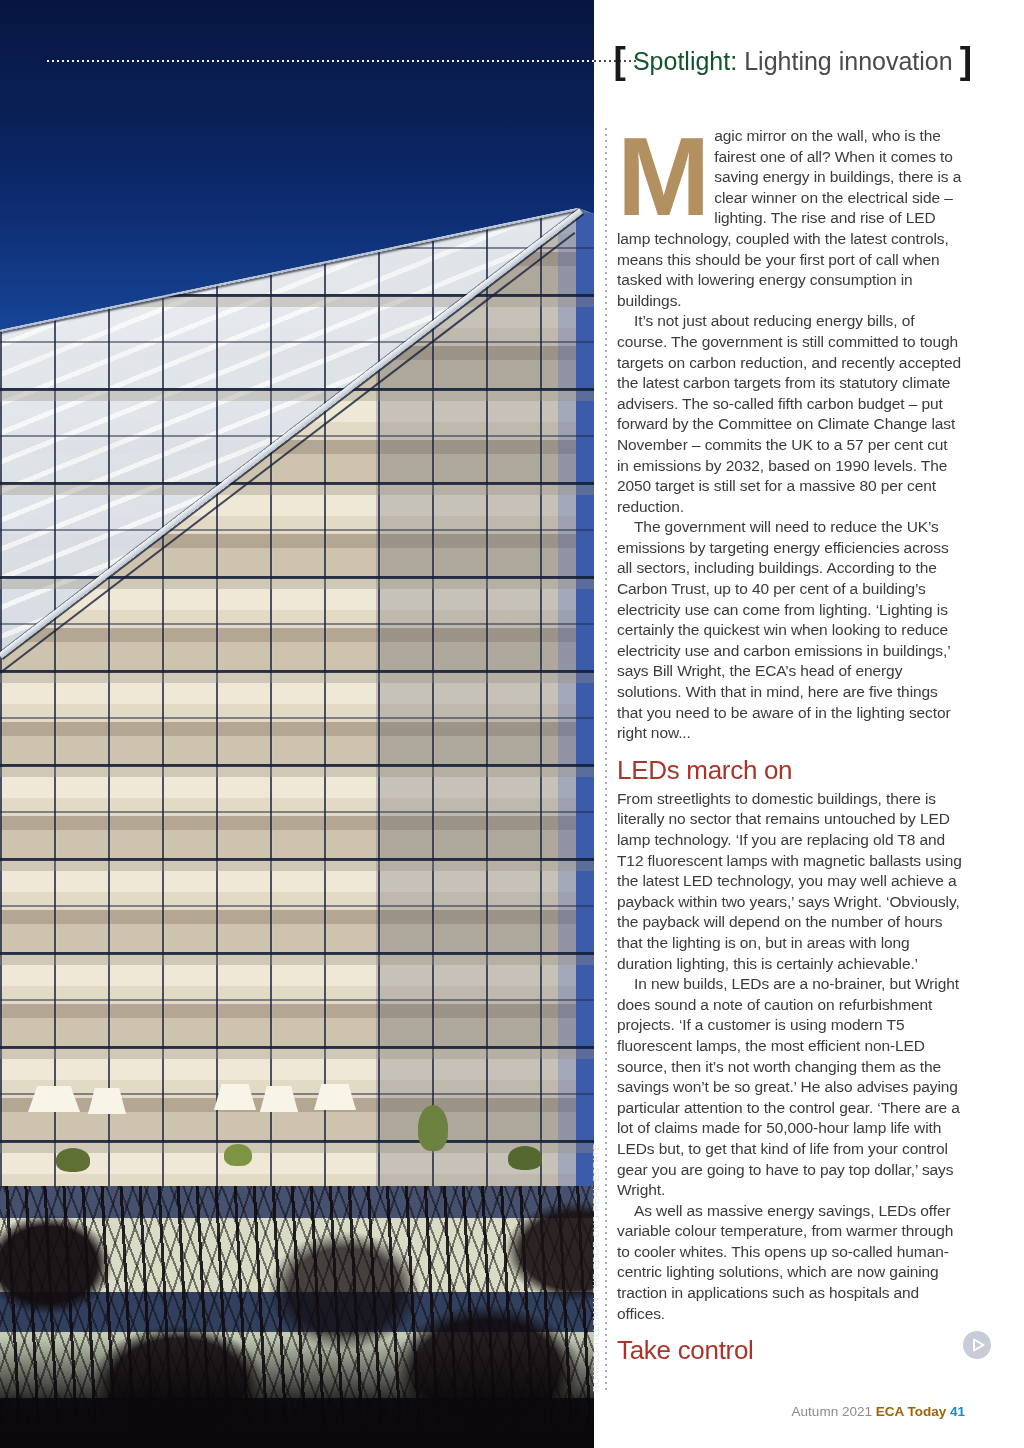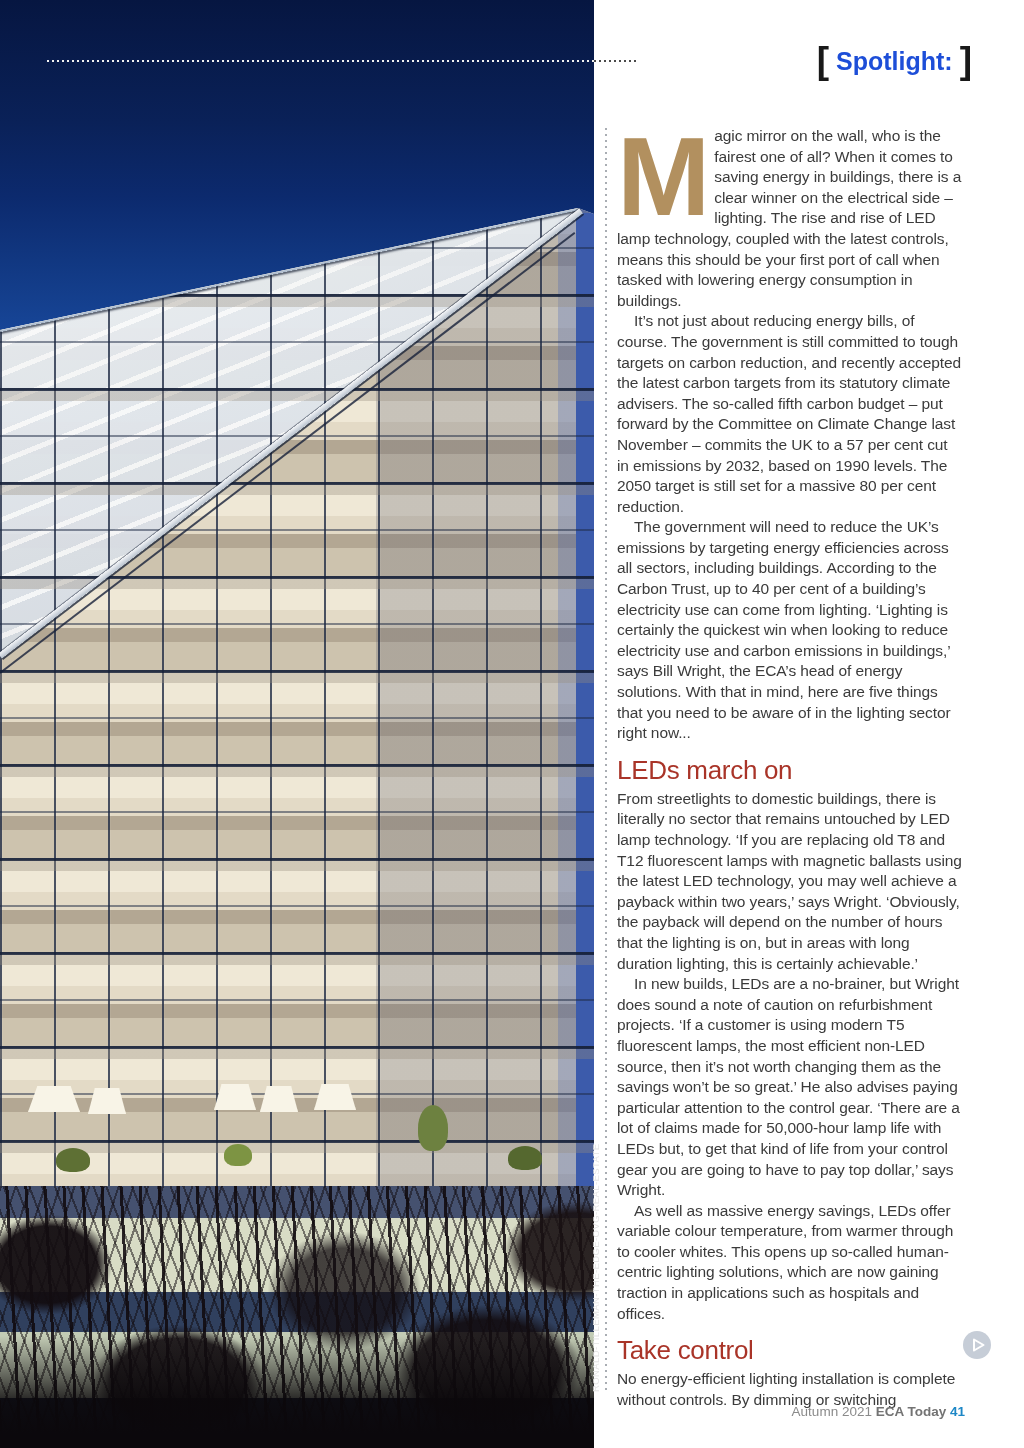--- a/index.html
+++ b/index.html
@@ -74,39 +74,39 @@
     background:repeating-linear-gradient(90deg,#f2f2f2 0 2px, rgba(0,0,0,0) 2px 5px); }
   .leader-dark { position:absolute; left:594px; top:60px; width:44px; height:2px;
     background:repeating-linear-gradient(90deg,#4a4a4a 0 2px, rgba(0,0,0,0) 2px 5px); }
   .col-rule { position:absolute; left:605px; top:128px; width:2px; height:1262px;
     background:repeating-linear-gradient(180deg,#a9adb3 0 2px, rgba(0,0,0,0) 2px 6px); }
 
   
   .header { position:absolute; left:600px; top:38px; width:372px; height:46px;
     display:flex; align-items:center; justify-content:flex-end; gap:7px; }
   .bracket { font-size:37px; font-weight:bold; color:#191919; line-height:40px; }
-  .hdr-cat { font-size:25px; color:#1d4ed8; font-weight:700; }
+  .hdr-cat { font-size:25px; color:#14532d; font-weight:400; }
   .hdr-title { font-size:25px; color:#4a4a4a; font-weight:400; }
 
   
   .column { position:absolute; left:617px; top:126px; width:346px; color:#3b3b3b;
     font-size:15.5px; line-height:20.6px; letter-spacing:-0.1px; }
   .column p { margin:0; }
   .column p.indent { text-indent:17px; }
   .dropcap { float:left; font-size:112px; line-height:90px; font-weight:bold;
     color:#b2905f; margin:6px 8px 0 0; letter-spacing:-4px; }
   .subhead { font-size:26px; font-weight:normal; color:#a93428; line-height:30px;
     margin:11px 0 4px 0; letter-spacing:-0.3px; }
 
   .play-badge { position:absolute; left:962px; top:1330px; width:30px; height:30px; }
 
   
   .footer { position:absolute; left:617px; top:1404px; width:348px; text-align:right;
     font-size:13.5px; color:#8b8b8b; }
-  .footer .mag { color:#737373; font-weight:bold; }
+  .footer .mag { color:#a16207; font-weight:bold; }
   .footer .pg { color:#1d87c6; font-weight:bold; margin-left:0; }
 </style>
 </head>
 <body>
 
 <div class="page">
 
   <div class="photo">
     <div class="sky"></div>
     <div class="building">
@@ -131,33 +131,33 @@
 
   <div class="photo-credit">RONALD-TILLEMAN-THE-EDGE-OVG-REAL-ESTATE</div>
 
   <div class="leader-light"></div>
   <div class="leader-dark"></div>
   <div class="col-rule"></div>
 
   <div class="header">
     <span class="bracket">[</span>
     <span class="hdr-cat">Spotlight:</span>
+    <span class="hdr-title">Lighting innovation</span>
     <span class="bracket">]</span>
   </div>
 
   <div class="column">
     <p><span class="dropcap">M</span><span>agic mirror on the wall, who is the fairest one of all? When it comes to saving energy in buildings, there is a clear winner on the electrical side – lighting. The rise and rise of LED lamp technology, coupled with the latest controls, means this should be your first port of call when tasked with lowering energy consumption in buildings.</span></p>
     <p class="indent">It’s not just about reducing energy bills, of course. The government is still committed to tough targets on carbon reduction, and recently accepted the latest carbon targets from its statutory climate advisers. The so-called fifth carbon budget – put forward by the Committee on Climate Change last November – commits the UK to a 57 per cent cut in emissions by 2032, based on 1990 levels. The 2050 target is still set for a massive 80 per cent reduction.</p>
     <p class="indent">The government will need to reduce the UK’s emissions by targeting energy efficiencies across all sectors, including buildings. According to the Carbon Trust, up to 40 per cent of a building’s electricity use can come from lighting. ‘Lighting is certainly the quickest win when looking to reduce electricity use and carbon emissions in buildings,’ says Bill Wright, the ECA’s head of energy solutions. With that in mind, here are five things that you need to be aware of in the lighting sector right now...</p>
     <h2 class="subhead">LEDs march on</h2>
     <p>From streetlights to domestic buildings, there is literally no sector that remains untouched by LED lamp technology. ‘If you are replacing old T8 and T12 fluorescent lamps with magnetic ballasts using the latest LED technology, you may well achieve a payback within two years,’ says Wright. ‘Obviously, the payback will depend on the number of hours that the lighting is on, but in areas with long duration lighting, this is certainly achievable.’</p>
     <p class="indent">In new builds, LEDs are a no-brainer, but Wright does sound a note of caution on refurbishment projects. ‘If a customer is using modern T5 fluorescent lamps, the most efficient non-LED source, then it’s not worth changing them as the savings won’t be so great.’ He also advises paying particular attention to the control gear. ‘There are a lot of claims made for 50,000-hour lamp life with LEDs but, to get that kind of life from your control gear you are going to have to pay top dollar,’ says Wright.</p>
     <p class="indent">As well as massive energy savings, LEDs offer variable colour temperature, from warmer through to cooler whites. This opens up so-called human-centric lighting solutions, which are now gaining traction in applications such as hospitals and offices.</p>
     <h2 class="subhead">Take control</h2>
-    <p>No energy-efficient lighting installation is complete without controls. By dimming or switching</p>
   </div>
 
   <div class="play-badge">
     <svg width="30" height="30" viewBox="0 0 30 30">
       <circle cx="15" cy="15" r="14" fill="#c6cdd7"></circle>
       <path d="M12 9.5 L21.5 15 L12 20.5 Z" fill="none" stroke="#ffffff" stroke-width="2" stroke-linejoin="round"></path>
     </svg>
   </div>
 
   <div class="footer">

